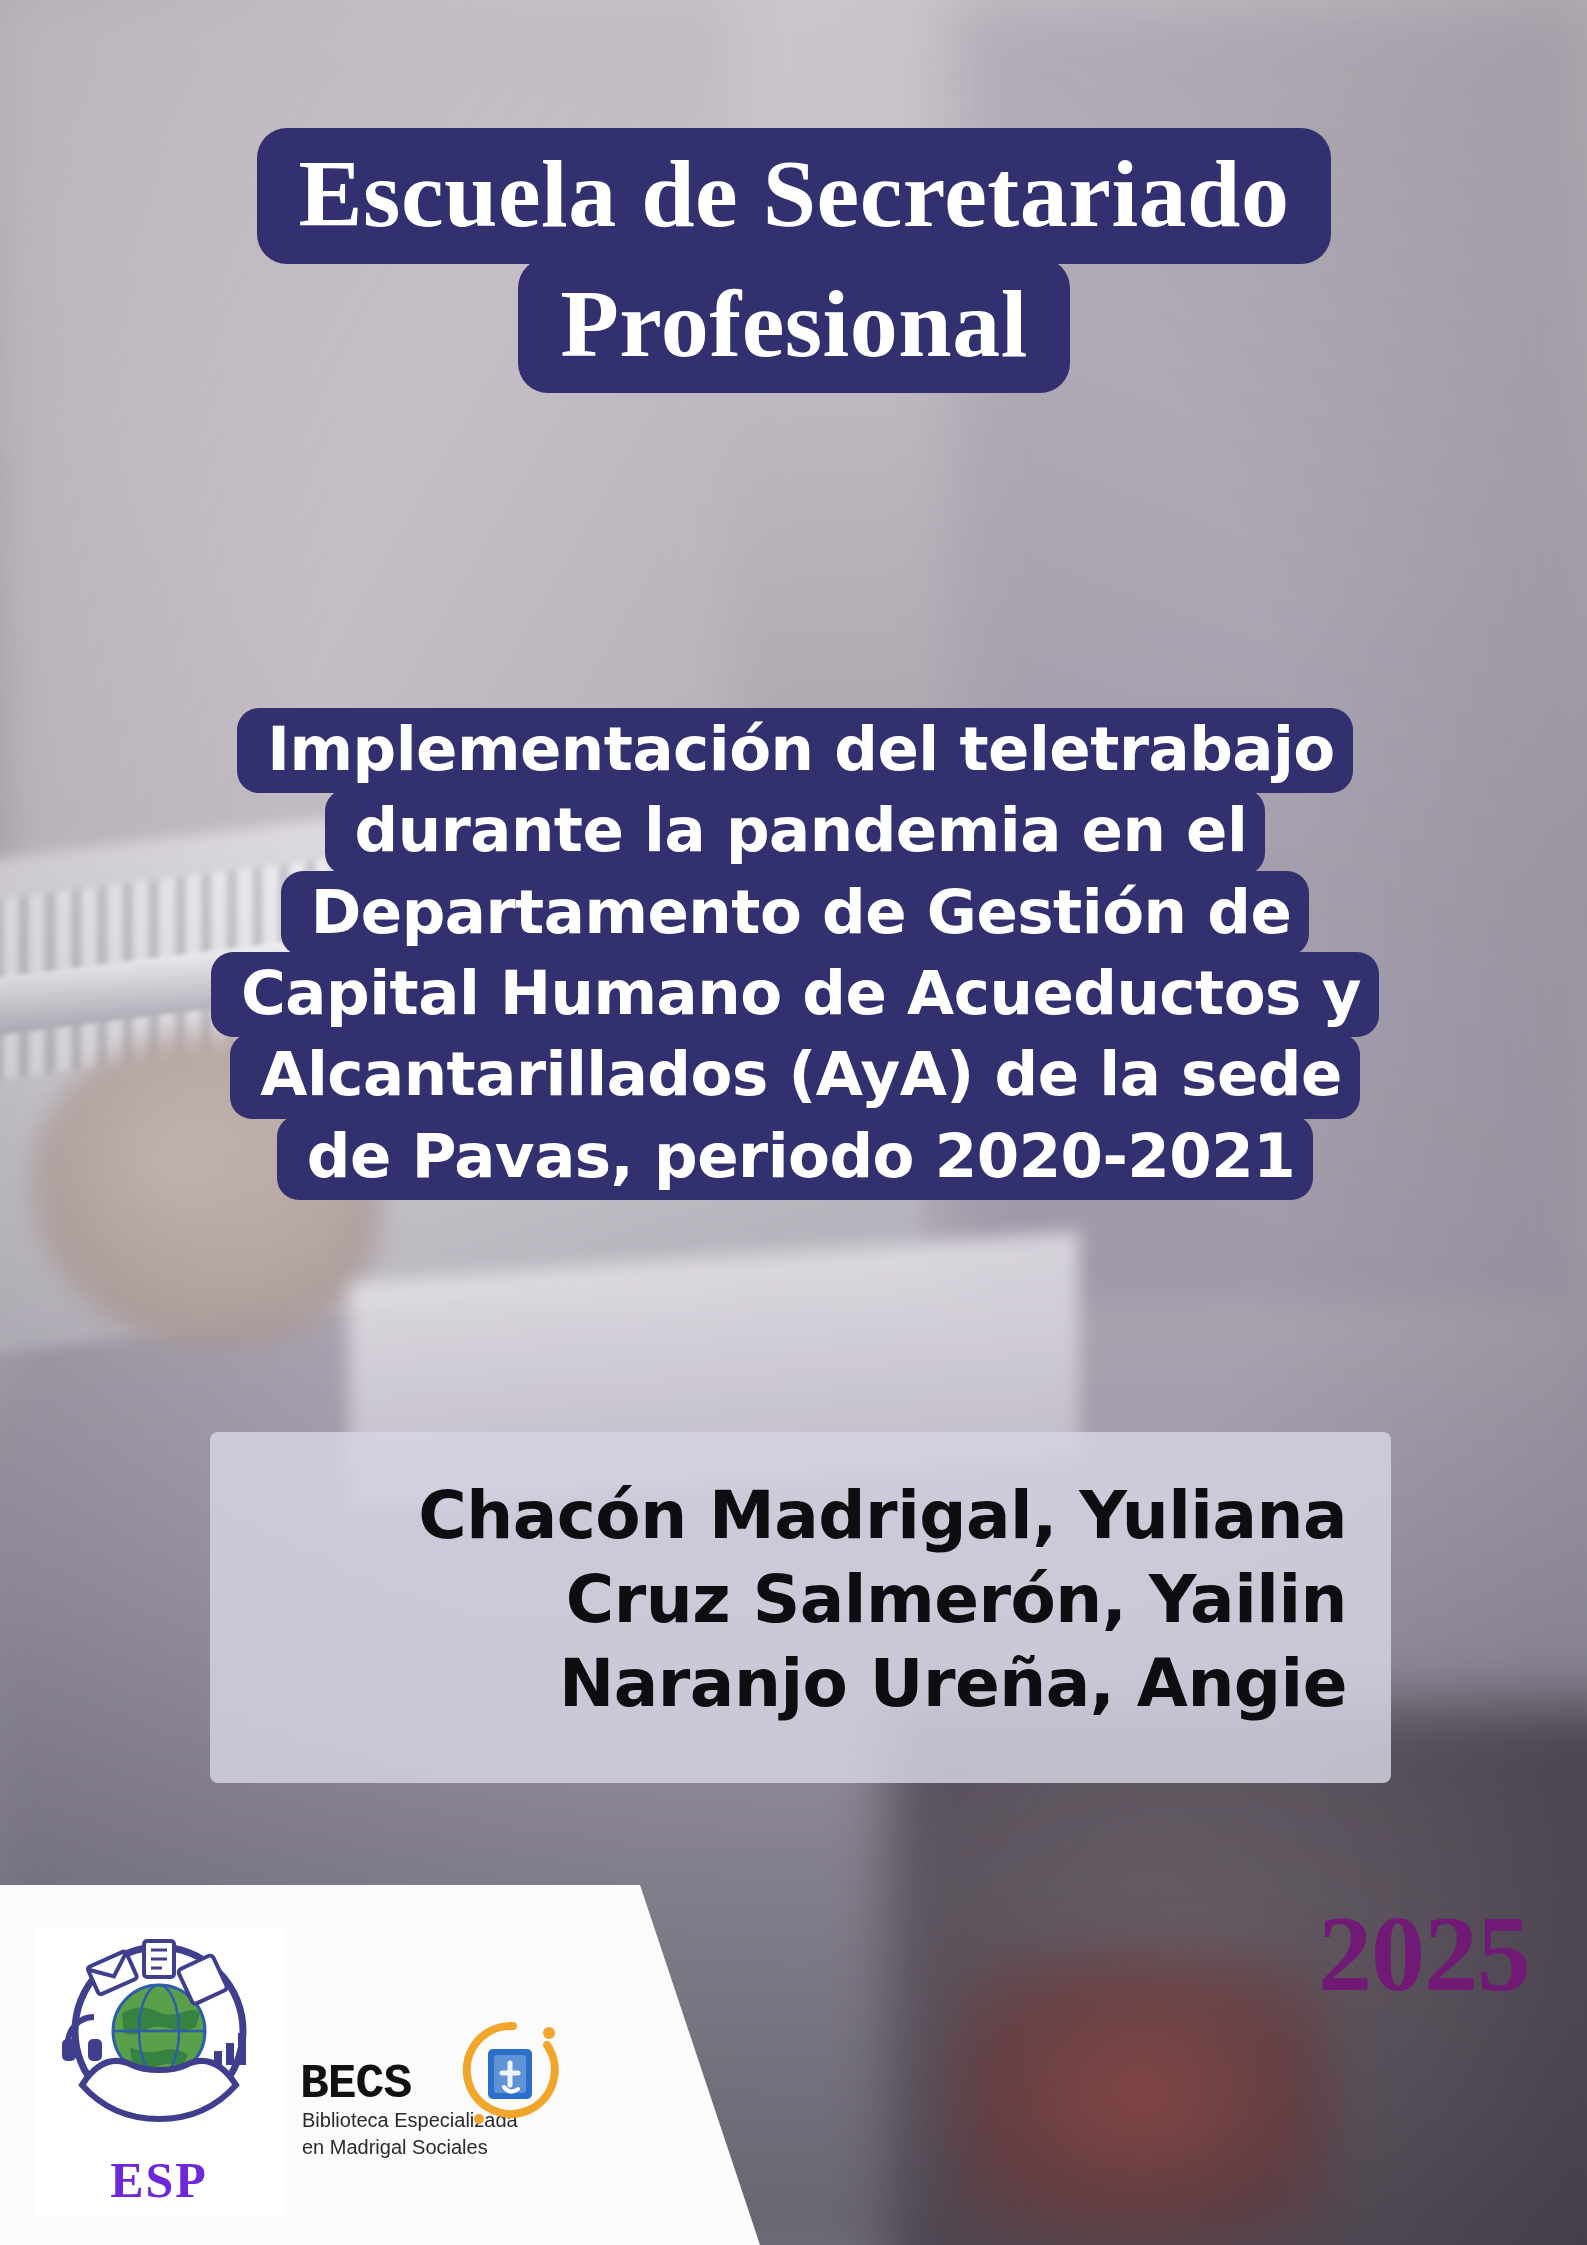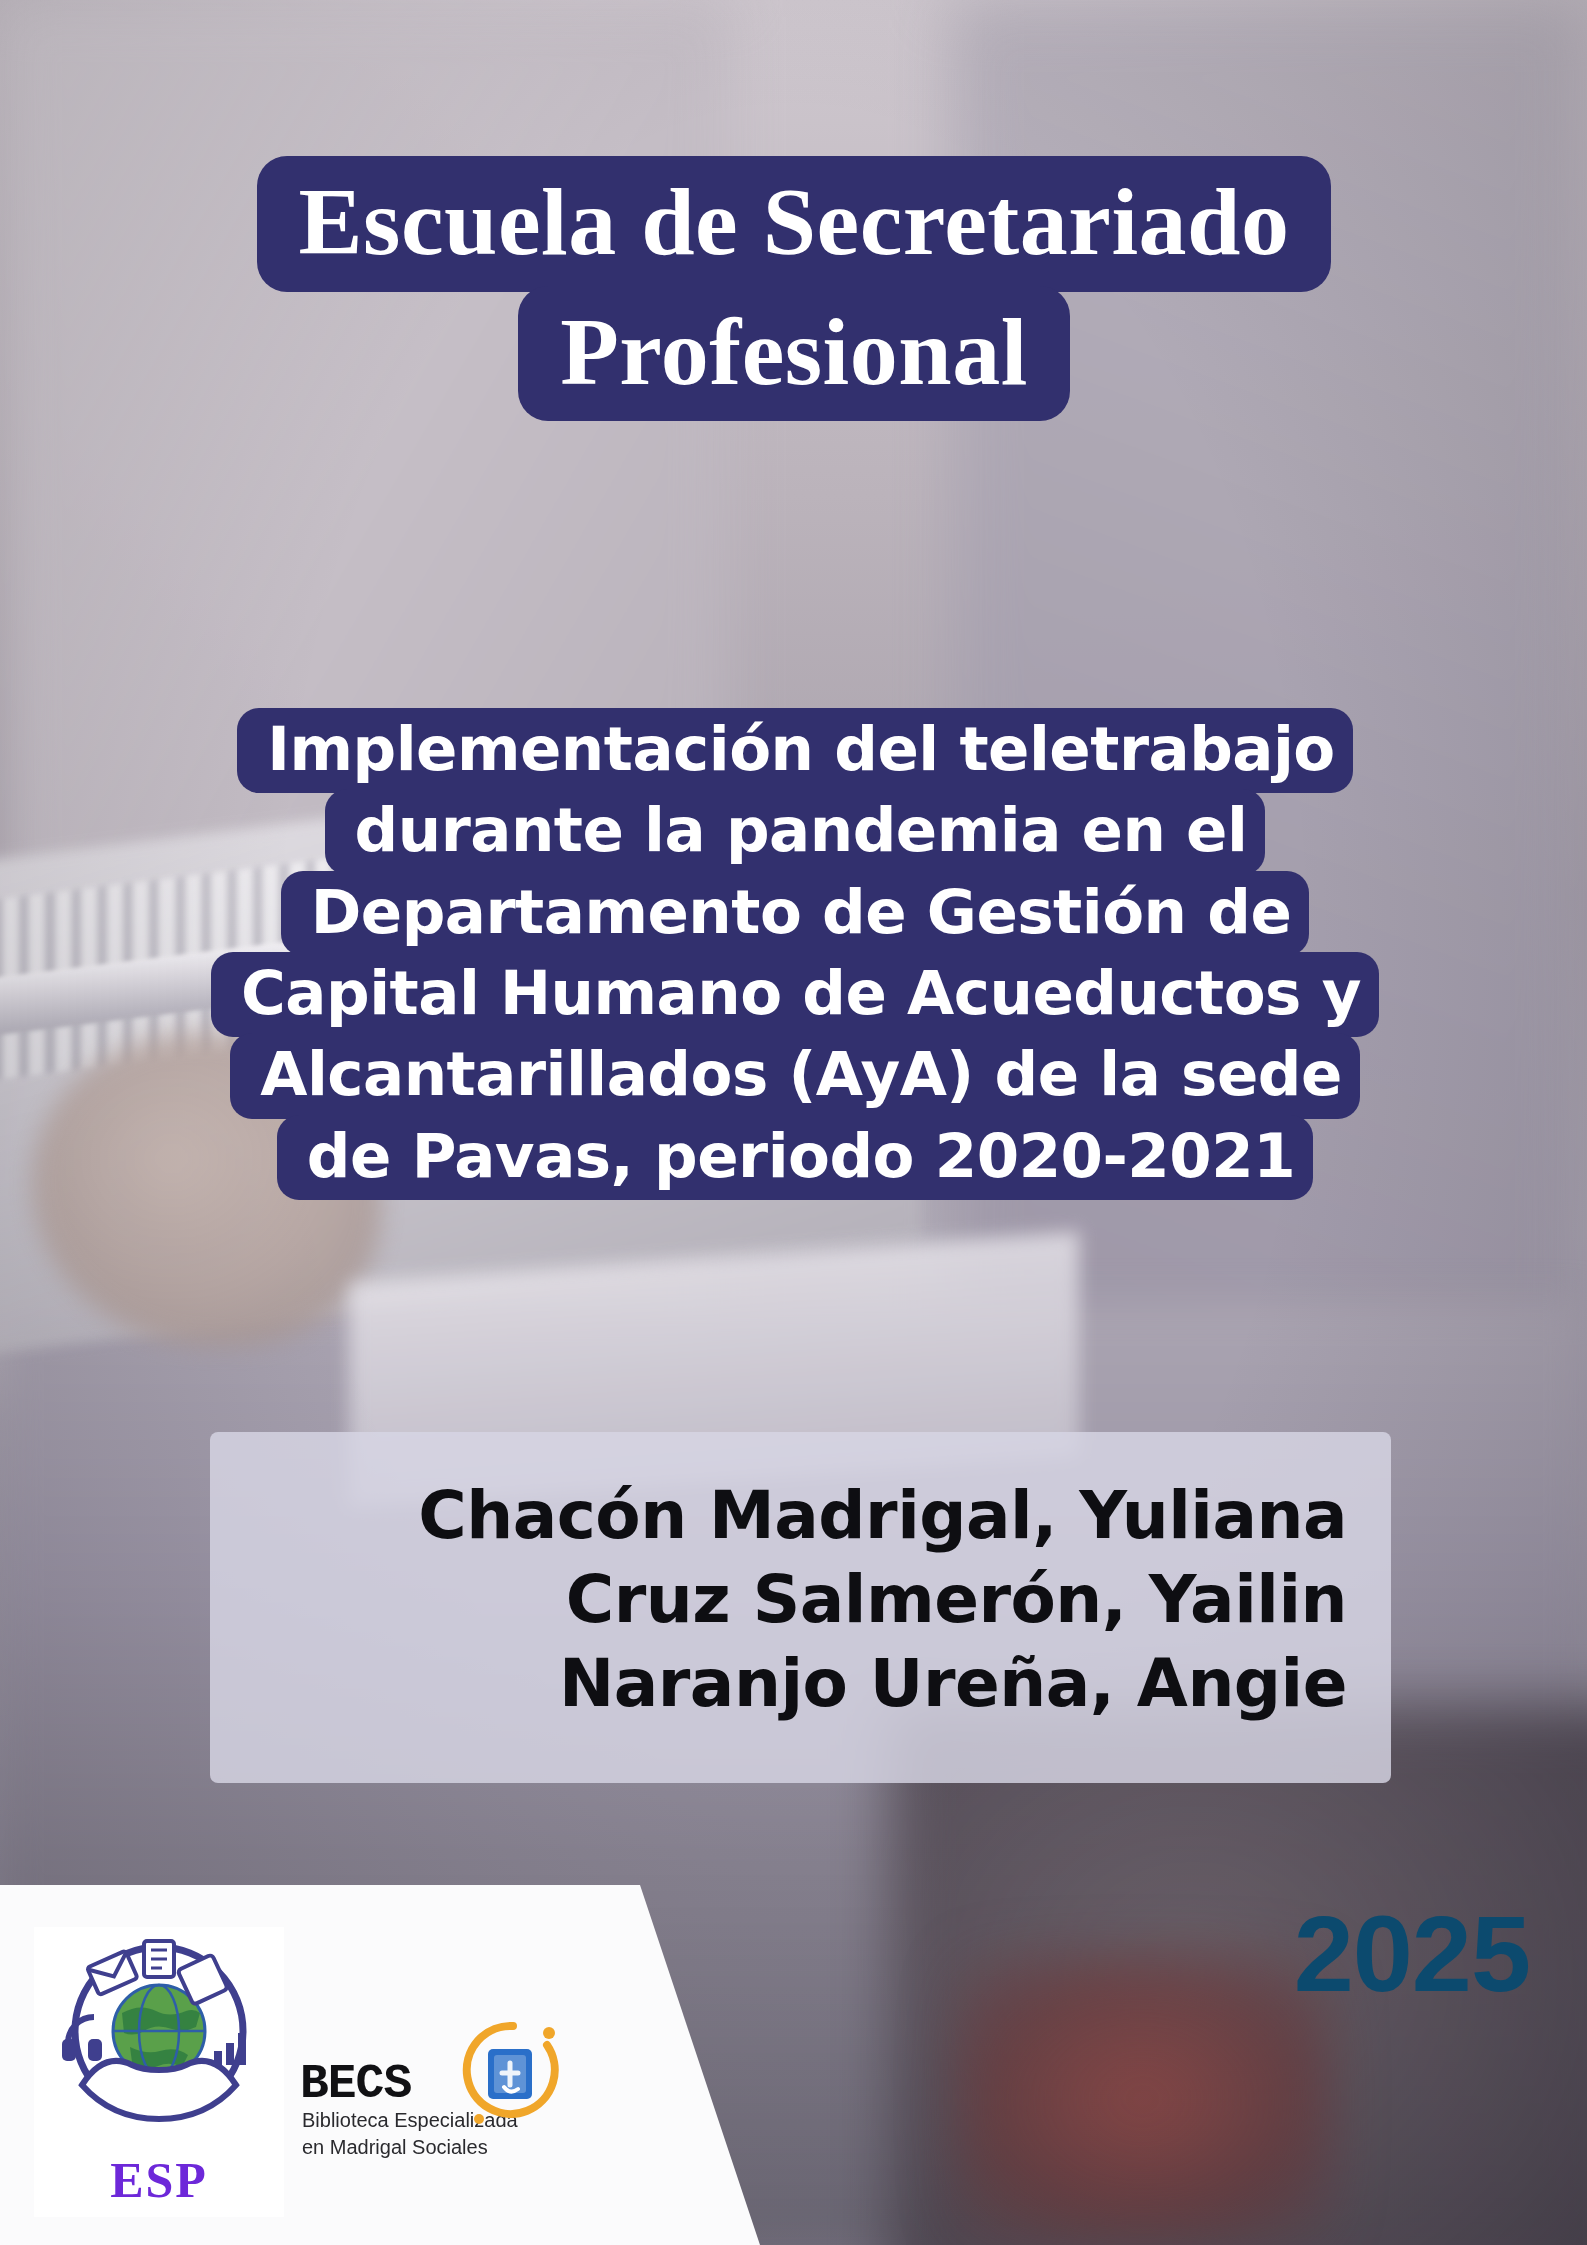--- a/index.html
+++ b/index.html
@@ -150,21 +150,20 @@
     background: #32306e;
     color: #ffffff;
     font-family: "Liberation Serif", "DejaVu Serif", serif;
     font-weight: bold;
     font-size: 96px;
     line-height: 1.12;
     letter-spacing: .5px;
     padding: 12px 42px 16px 42px;
     border-radius: 26px;
     white-space: nowrap;
-    margin-top: 28px;
   }
   .inst-line.l1 { border-radius: 30px; }
   .inst-line.l2 { margin-top: -6px; border-radius: 30px; }
 
   
   .title-wrap {
     position: absolute;
     left: 40px;
     top: 712px;
     width: 1510px;
@@ -209,25 +208,25 @@
 
   
   .year-panel {
     position: absolute;
     left: 1090px;
     top: 1900px;
     width: 440px;
     text-align: right;
   }
   .year-text {
-    font-family: Liberation Sans, sans-serif;
+    font-family: Liberation Serif, serif;
     font-weight: bold;
     font-size: 108px;
     line-height: 1;
-    color: #0c4a6e;
+    color: #701a75;
     letter-spacing: -1px;
   }
 
   
   .logo-band {
     position: absolute;
     left: 0;
     bottom: 0;
     width: 760px;
     height: 360px;

